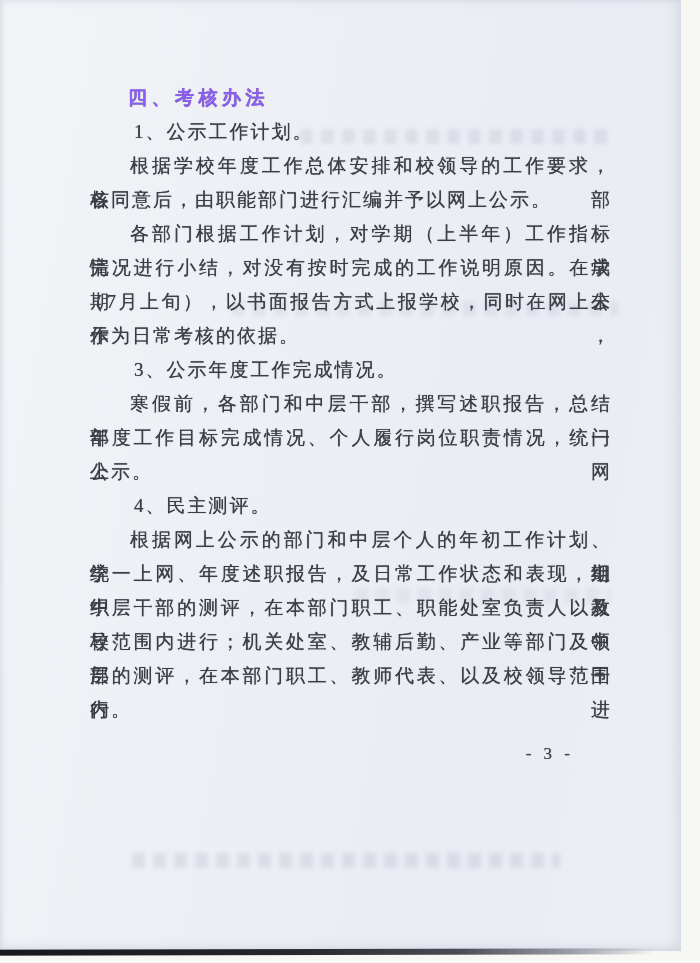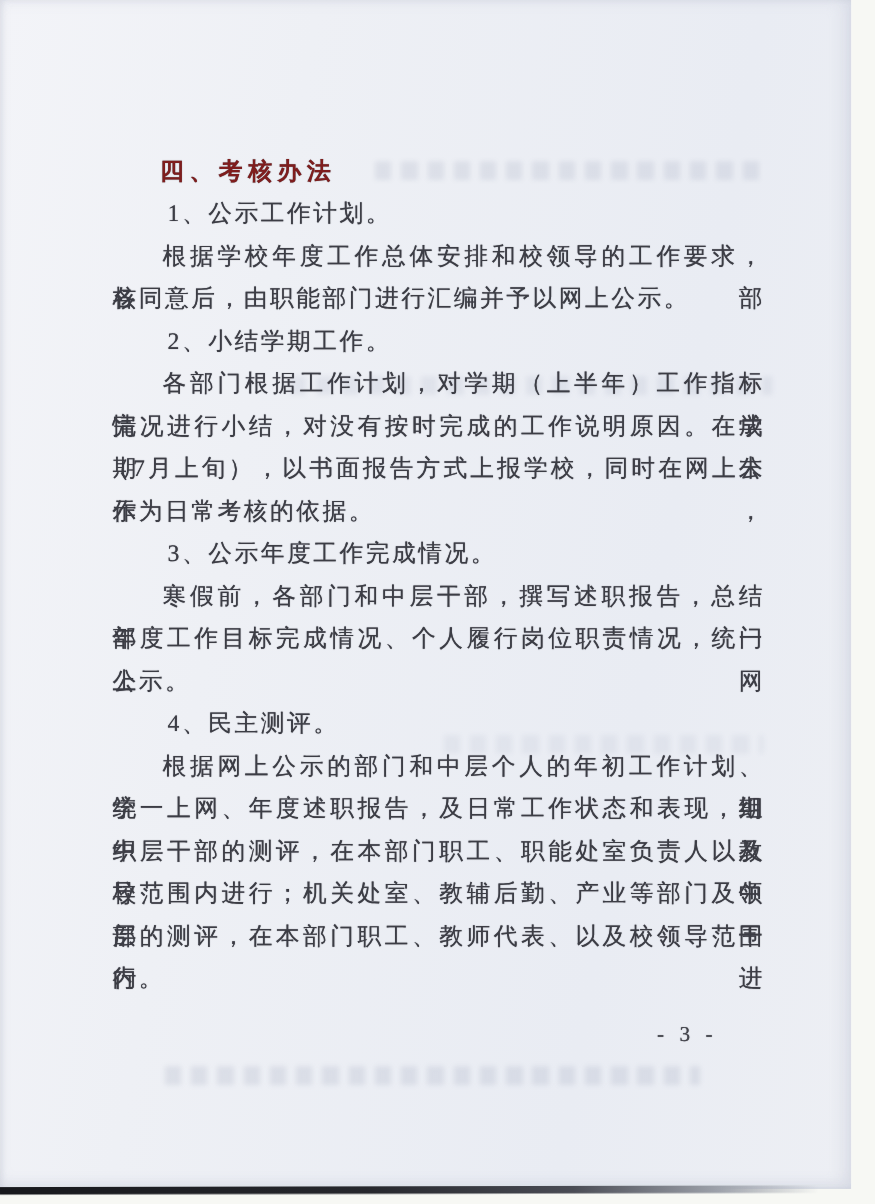--- a/index.html
+++ b/index.html
@@ -29,21 +29,21 @@
     position:absolute;left:90px;top:81px;width:522px;
     color:#3c3d45;
     font-size:19px;line-height:34px;letter-spacing:2px;
     text-shadow:0 0 .7px rgba(58,59,67,.85);
   }
   .ln{height:34px;}
   .indent{text-indent:40px;}
   .item{text-indent:44px;}
   .full{text-align:justify;text-align-last:justify;}
   .hang{text-indent:-5px;}
-  .heading{font-weight:bold;letter-spacing:4.5px;color:#7f1d1d;text-indent:38px;margin-top:40px;}
+  .heading{font-weight:bold;letter-spacing:4.5px;color:#8b5cf6;text-indent:38px;}
   .pageno{
     margin-top:16px;height:22px;line-height:22px;
     text-align:right;padding-right:38px;
     font-size:17px;letter-spacing:4px;color:#44454d;
   }
   
   .ghost{
     position:absolute;height:15px;opacity:.45;pointer-events:none;
     background:repeating-linear-gradient(90deg,rgba(118,128,158,.30) 0 13px,rgba(118,128,158,0) 13px 21px);
     filter:blur(2.2px);
@@ -61,21 +61,20 @@
 <div class="ghost g1"></div>
 <div class="ghost g2"></div>
 <div class="ghost g3"></div>
 <div class="ghost g4"></div>
 
 <div class="page">
   <div class="ln heading">四、考核办法</div>
   <div class="ln item">1、公示工作计划。</div>
   <div class="ln indent full">根据学校年度工作总体安排和校领导的工作要求，各部</div>
   <div class="ln">核同意后，由职能部门进行汇编并予以网上公示。</div>
-  <div class="ln item">2、小结学期工作。</div>
   <div class="ln indent full">各部门根据工作计划，对学期（上半年）工作指标完成</div>
   <div class="ln full">情况进行小结，对没有按时完成的工作说明原因。在学期末</div>
   <div class="ln full hang">（7月上旬），以书面报告方式上报学校，同时在网上公示，</div>
   <div class="ln">作为日常考核的依据。</div>
   <div class="ln item">3、公示年度工作完成情况。</div>
   <div class="ln indent full">寒假前，各部门和中层干部，撰写述职报告，总结部门</div>
   <div class="ln full">年度工作目标完成情况、个人履行岗位职责情况，统一上网</div>
   <div class="ln">公示。</div>
   <div class="ln item">4、民主测评。</div>
   <div class="ln indent full">根据网上公示的部门和中层个人的年初工作计划、学期</div>

